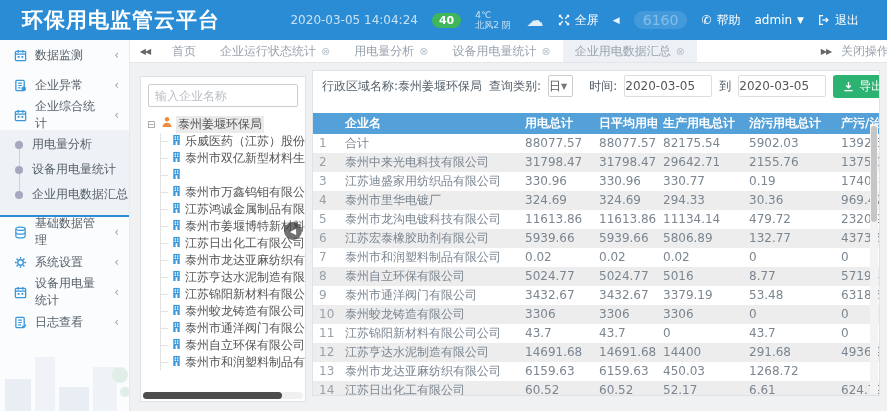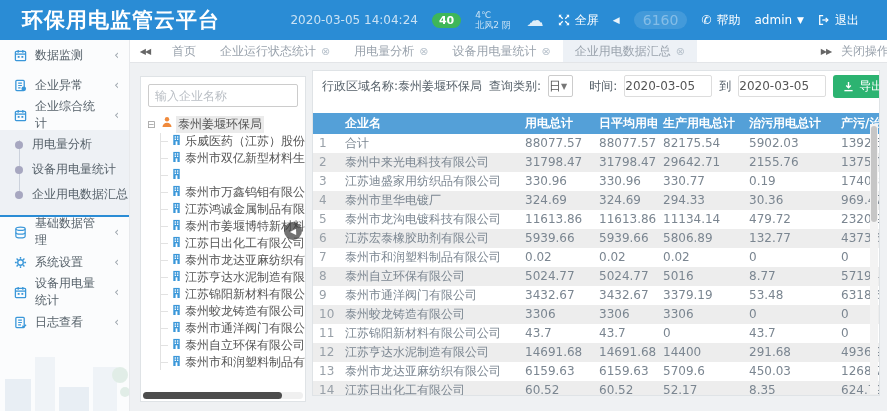--- a/index.html
+++ b/index.html
@@ -603,31 +603,30 @@
             <div>14691.68</div>
             <div>14400</div>
             <div>291.68</div>
             <div>4936.92</div>
           </div>
           <div class="trow">
             <div>13</div>
             <div>泰州市龙达亚麻纺织有限公司</div>
             <div>6159.63</div>
             <div>6159.63</div>
-            <div>5709.6</div>
             <div>450.03</div>
             <div>1268.72</div>
           </div>
           <div class="trow">
             <div>14</div>
             <div>江苏日出化工有限公司</div>
             <div>60.52</div>
             <div>60.52</div>
             <div>52.17</div>
-            <div>8.35</div>
+            <div>6.61</div>
             <div>624.79</div>
           </div>
           <div class="trow">
             <div>15</div>
             <div>泰州市姜堰博特新材料有限公司</div>
             <div>820.84</div>
             <div>820.84</div>
             <div>778.45</div>
             <div>42.39</div>
             <div>4893.43</div>

